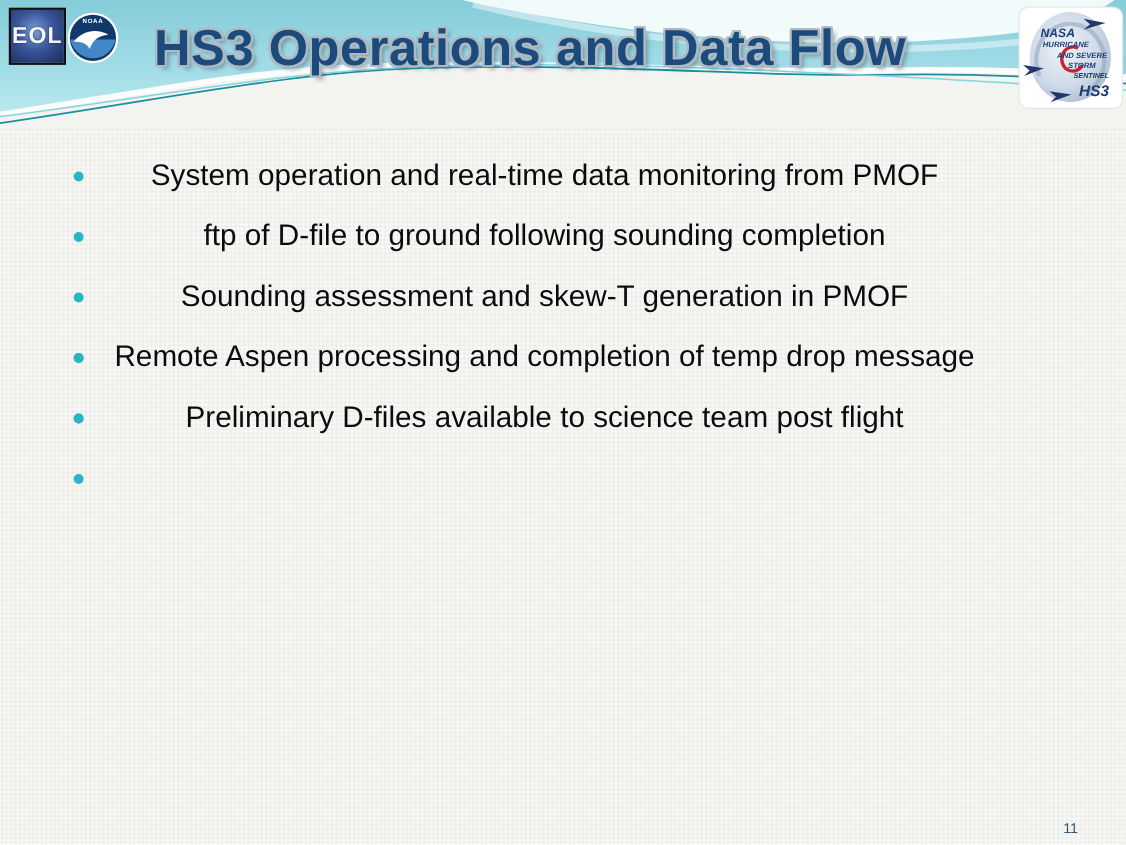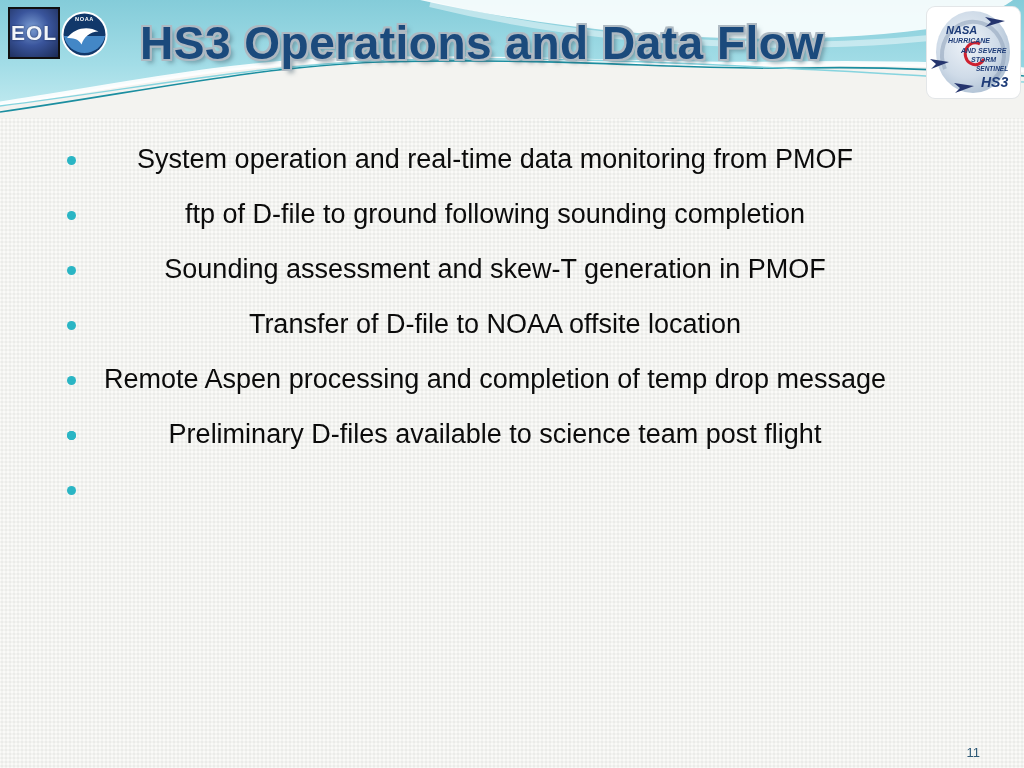--- a/index.html
+++ b/index.html
@@ -135,21 +135,20 @@
       <li>
         <span class="dot"></span>
         <span>ftp of D-file to ground following sounding completion</span>
       </li>
       <li>
         <span class="dot"></span>
         <span>Sounding assessment and skew-T generation in PMOF</span>
       </li>
       <li>
         <span class="dot"></span>
-        <span>Transfer of D-file to NOAA offsite location</span>
       </li>
       <li>
         <span class="dot"></span>
         <span>Remote Aspen processing and completion of temp drop message</span>
       </li>
       <li>
         <span class="dot"></span>
       </li>
       <li>
         <span class="dot"></span>

